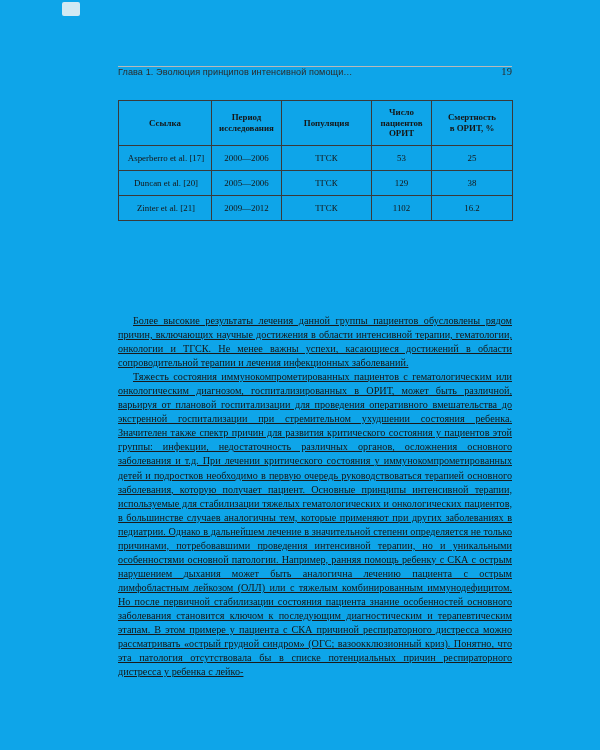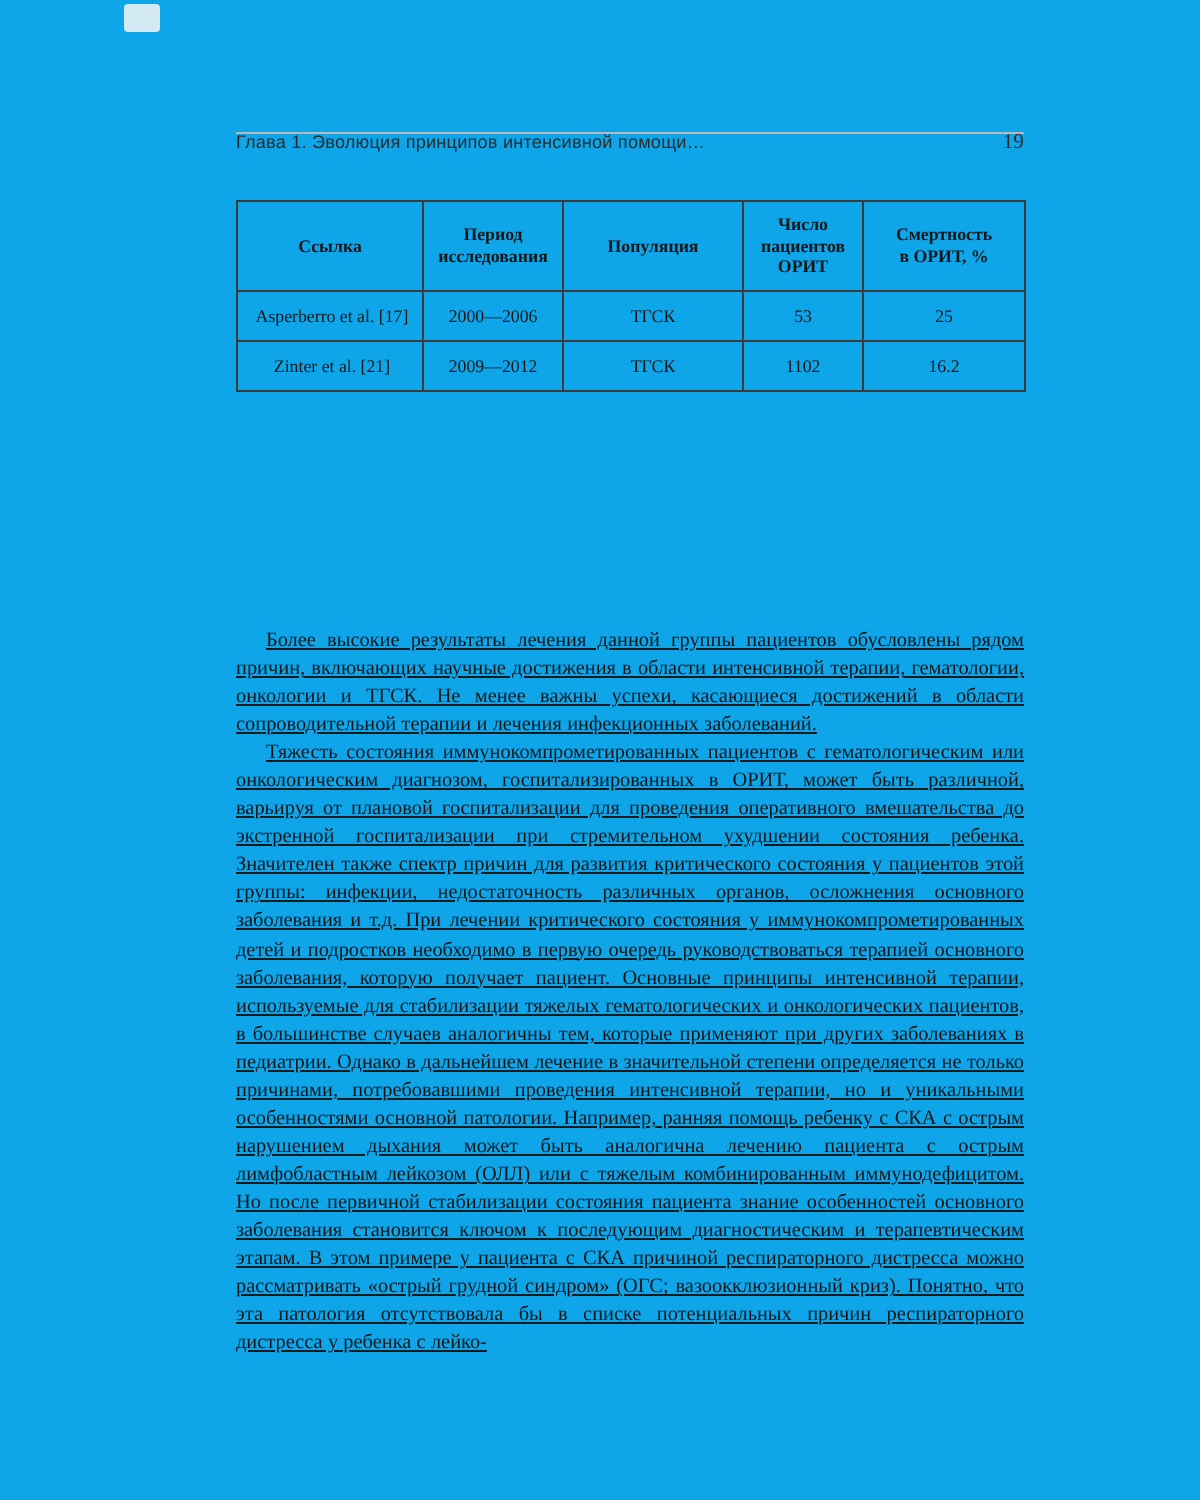--- a/index.html
+++ b/index.html
@@ -187,20 +187,27 @@
       </thead>
       <tbody>
         <tr>
           <td class="ref">Asperberro et al. [17]</td>
           <td class="nowrap">2000—2006</td>
           <td>ТГСК</td>
           <td>53</td>
           <td>25</td>
         </tr>
         <tr>
+          <td class="ref">Duncan et al. [20]</td>
+          <td class="nowrap">2005—2006</td>
+          <td>ТГСК</td>
+          <td>129</td>
+          <td>38</td>
+        </tr>
+        <tr>
           <td class="ref">Zinter et al. [21]</td>
           <td class="nowrap">2009—2012</td>
           <td>ТГСК</td>
           <td>1102</td>
           <td>16.2</td>
         </tr>
       </tbody>
     </table>
   </div>
 

